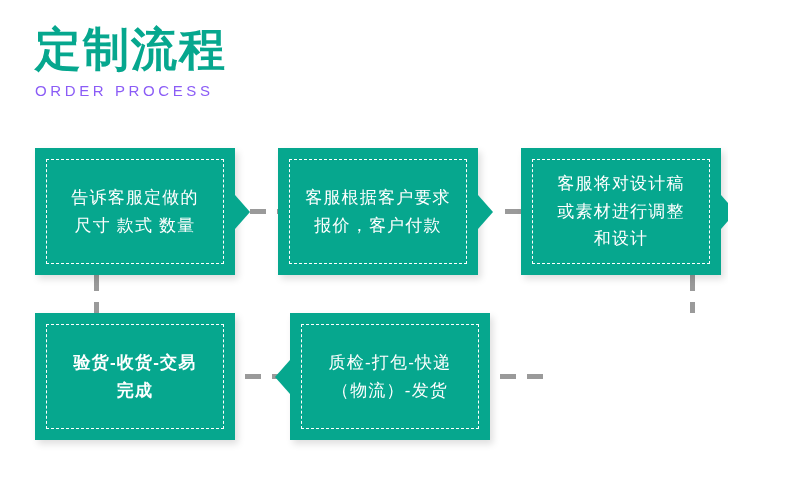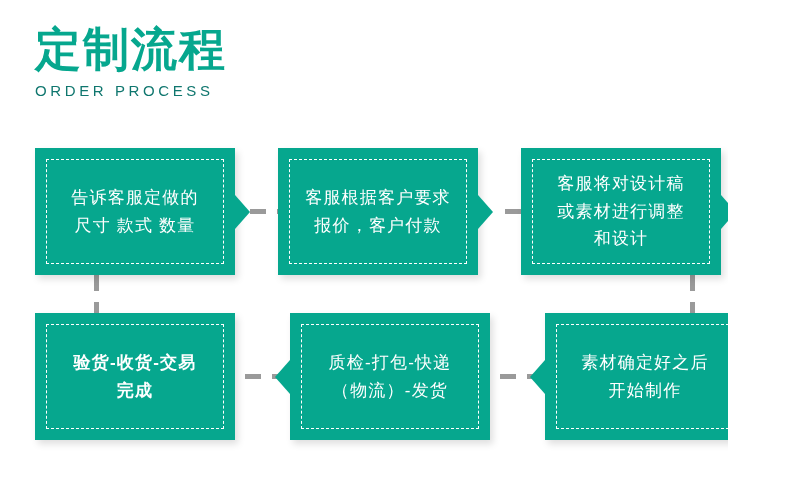--- a/index.html
+++ b/index.html
@@ -29,21 +29,21 @@
     font-size: 46px;
     font-weight: bold;
     color: #06a78e;
     letter-spacing: 2px;
     line-height: 1.18;
     white-space: nowrap;
   }
   #subtitle {
     margin-top: 6px;
     font-size: 15px;
-    color: #0f766e;
+    color: #8b5cf6;
     letter-spacing: 3.6px;
     font-weight: 400;
     white-space: nowrap;
   }
 
   
   .box {
     position: absolute;
     width: 200px;
     height: 127px;
@@ -162,20 +162,14 @@
 完成</div>
   </div>
 
   <div class="box" style="left:290px; top:313px;">
     <div class="arrow-left"></div>
     <div class="inner-dash"></div>
     <div class="box-text">质检-打包-快递
 （物流）-发货</div>
   </div>
 
-  <div class="box" style="left:545px; top:313px;">
-    <div class="arrow-left"></div>
-    <div class="inner-dash"></div>
-    <div class="box-text">素材确定好之后
-开始制作</div>
-  </div>
 
 </div>
 
 </body></html>

